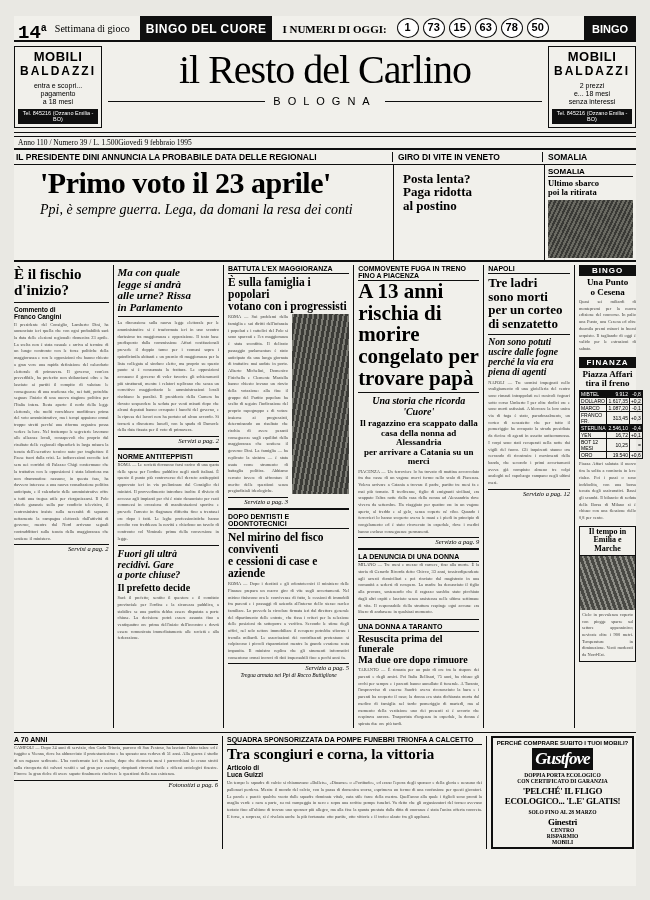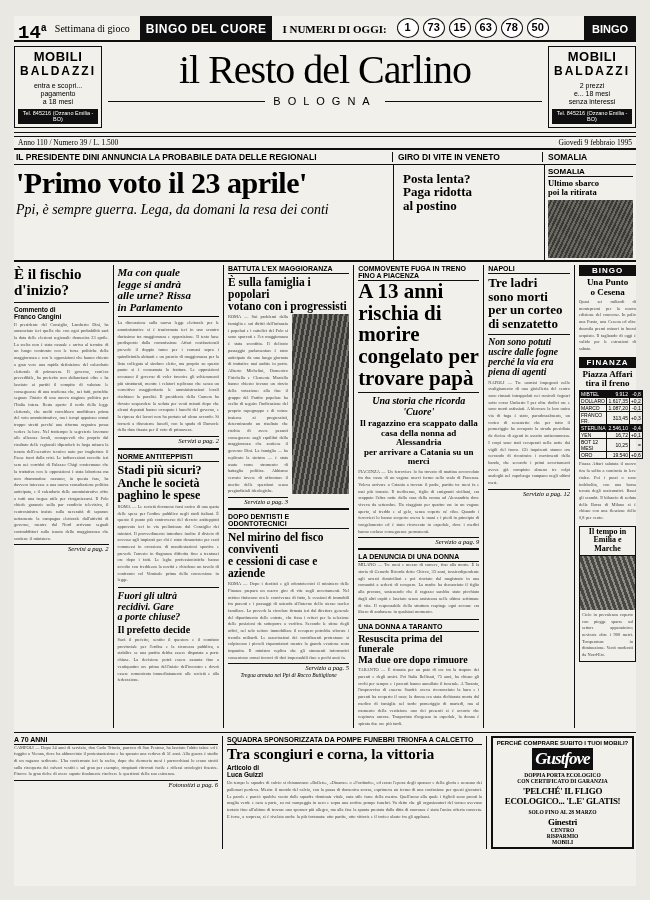--- a/index.html
+++ b/index.html
@@ -69,37 +69,37 @@
   .title-block h1 {
     margin: 2px 0 0 0; font-size: 40px; font-weight: normal;
     font-family: "Liberation Serif", serif; letter-spacing: -1px;
   }
   .city-line {
     display:flex; align-items:center; justify-content:center; gap:8px; margin-top:2px;
   }
   .city-line .rule { height:1px; background:#111; flex:1; }
   .city-line .city { font-size:11px; letter-spacing:7px; font-family:"Liberation Sans",sans-serif; }
   .issue-line {
-    display:flex; justify-content:space-between; align-items:center;
+    display:flex; justify-content:flex-start; align-items:center;
     font-size:7.5px; border-top:1px solid #111; border-bottom:2px solid #111;
     padding:1px 4px; margin-top:3px;
   }
 
   
   .kicker-row {
     display:flex; border-bottom:1px solid #111; font-size:8.5px; font-weight:bold;
     font-family:"Liberation Sans",sans-serif; padding:2px 2px;
   }
   .kicker-row .k1 { flex:1; }
   .kicker-row .k2 { width:150px; border-left:1px solid #111; padding-left:5px; }
   .kicker-row .k3 { width:92px; border-left:1px solid #111; padding-left:5px; }
 
   .headzone { display:flex; border-bottom:2px solid #111; }
   .headzone .main {
-    flex:1; padding: 3px 6px 4px 2px; border-right:1px solid #111;
+    flex:1; padding: 3px 6px 4px 2px; border-right:1px solid #111;margin-left:24px;
   }
   .headzone h2 {
     margin:0; font-size: 30px; font-weight:bold; letter-spacing:-.5px; line-height:1.02;
   }
   .headzone .sub {
     margin-top:4px; font-size:14px; font-style:italic;
   }
   .headzone .right {
     width: 150px; padding: 3px 5px;
   }
@@ -264,23 +264,20 @@
       <div class="sect-title ital" style="white-space:pre-line;font-size:11px">Ma con quale
 legge si andrà
 alle urne? Rissa
 in Parlamento</div>
       <div class="hl-rule"></div>
       <div class="txt">La discussione sulla nuova legge elettorale per le amministrative si è trasformata ieri in uno scontro durissimo tra maggioranza e opposizione. Il testo base predisposto dalla commissione Affari costituzionali prevede il doppio turno per i comuni sopra i quindicimila abitanti e un premio di maggioranza per la lista collegata al sindaco eletto, ma proprio su questo punto si è consumata la frattura. Le opposizioni accusano il governo di voler favorire gli schieramenti più strutturati, mentre i relatori replicano che senza un correttivo maggioritario le amministrazioni locali rischiano la paralisi. Il presidente della Camera ha dovuto sospendere la seduta per venti minuti dopo che alcuni deputati hanno occupato i banchi del governo, e la ripresa dei lavori non ha portato ad alcun accordo. Si tornerà a discuterne lunedì, con la spada di Damocle della data fissata per il voto di primavera.</div>
       <div class="serve">Servizi a pag. 2</div>
 
       <div class="hl-rule2 mt4"></div>
       <div class="kick">NORME ANTITEPPISTI</div>
-      <div class="sect-title" style="white-space:pre-line">Stadi più sicuri?
-Anche le società
-paghino le spese</div>
       <div class="txt">ROMA — Le società dovranno farsi carico di una quota delle spese per l'ordine pubblico negli stadi italiani. È questo il punto più controverso del decreto antiteppisti approvato ieri in via preliminare dal Consiglio dei ministri. Il provvedimento introduce inoltre il divieto di accesso agli impianti per chi è stato denunciato per reati commessi in occasione di manifestazioni sportive e prevede l'arresto in flagranza differita fino a trentasei ore dopo i fatti. Le leghe professionistiche hanno accolto con freddezza la novità e chiedono un tavolo di confronto col Viminale prima della conversione in legge.</div>
       <div class="hl-rule"></div>
       <div class="sect-title ital" style="white-space:pre-line;font-size:10px">Fuori gli ultrà
 recidivi. Gare
 a porte chiuse?</div>
       <div class="sect-title" style="font-size:10px">Il prefetto decide</div>
       <div class="txt">Sarà il prefetto, sentito il questore e il comitato provinciale per l'ordine e la sicurezza pubblica, a stabilire se una partita debba essere disputata a porte chiuse. La decisione potrà essere assunta fino a ventiquattro ore prima dell'inizio dell'incontro e dovrà essere comunicata immediatamente alle società e alla federazione.</div>
     </div>
 
     <div class="col c3 vline">

